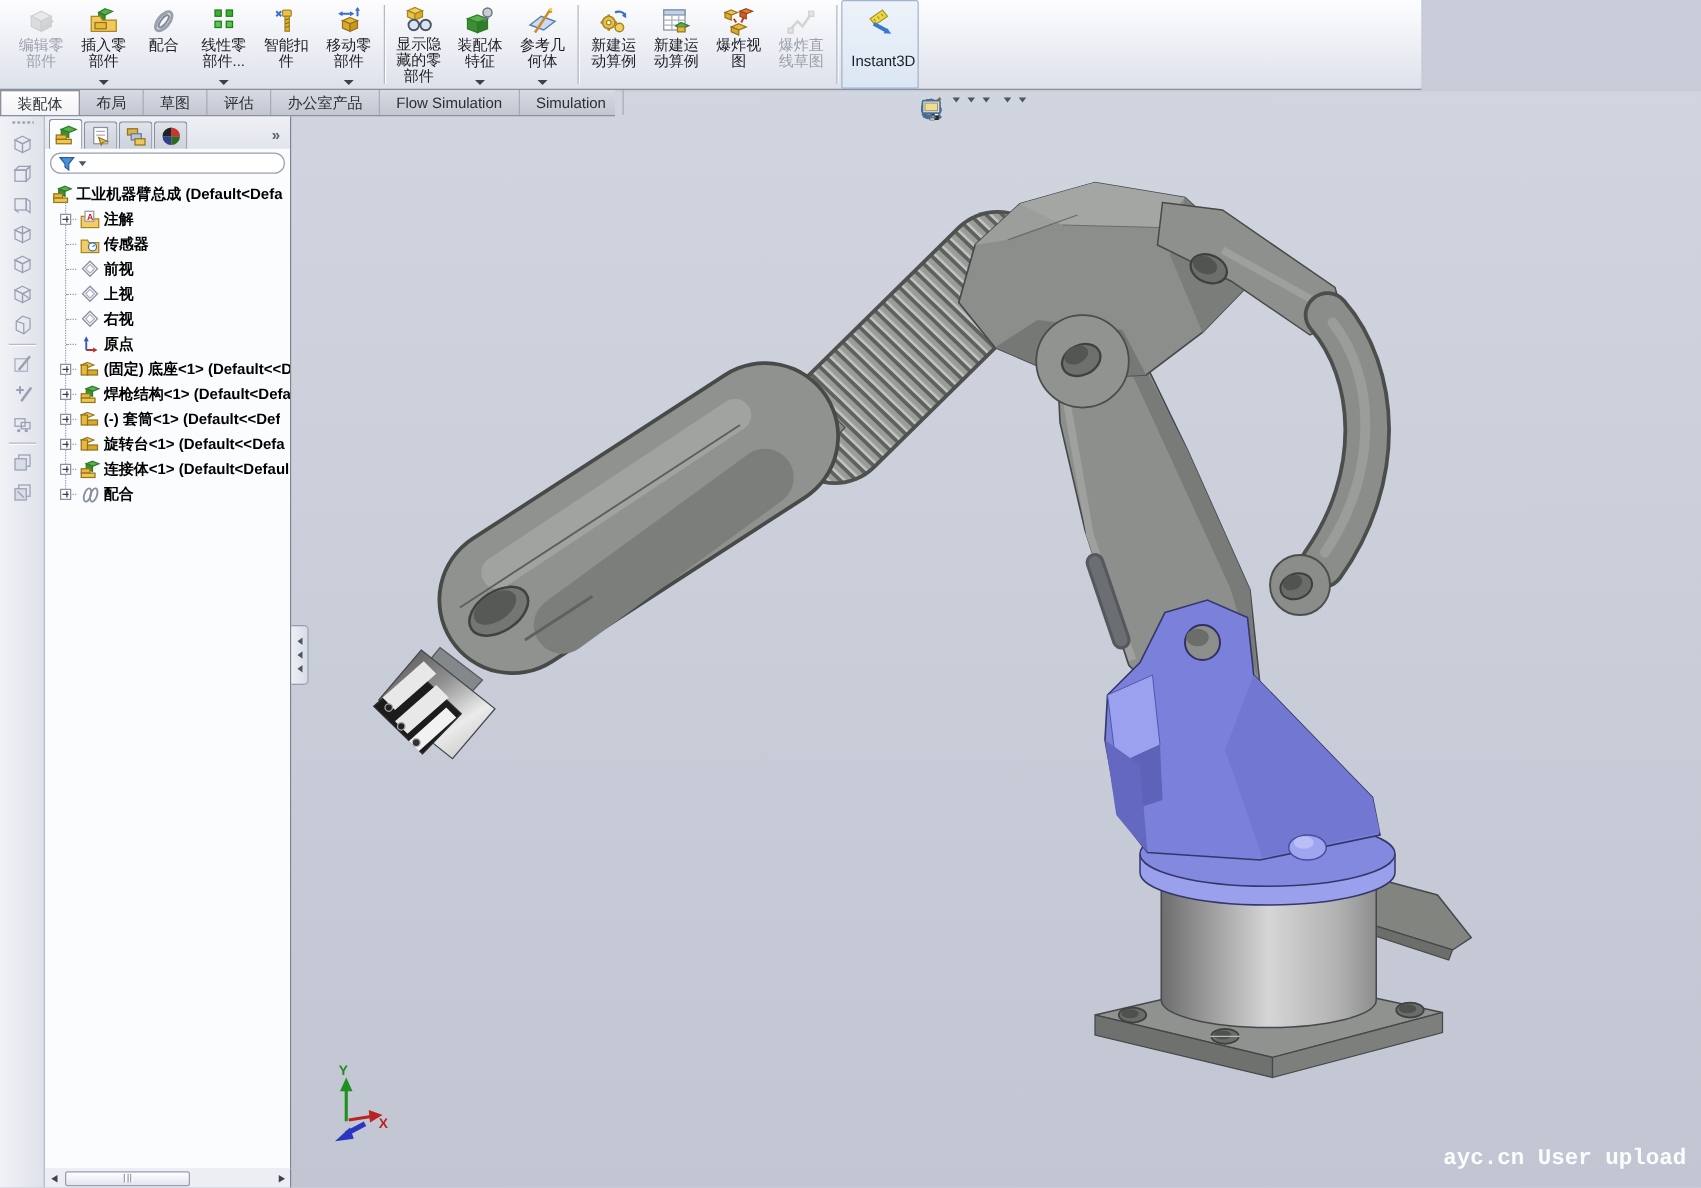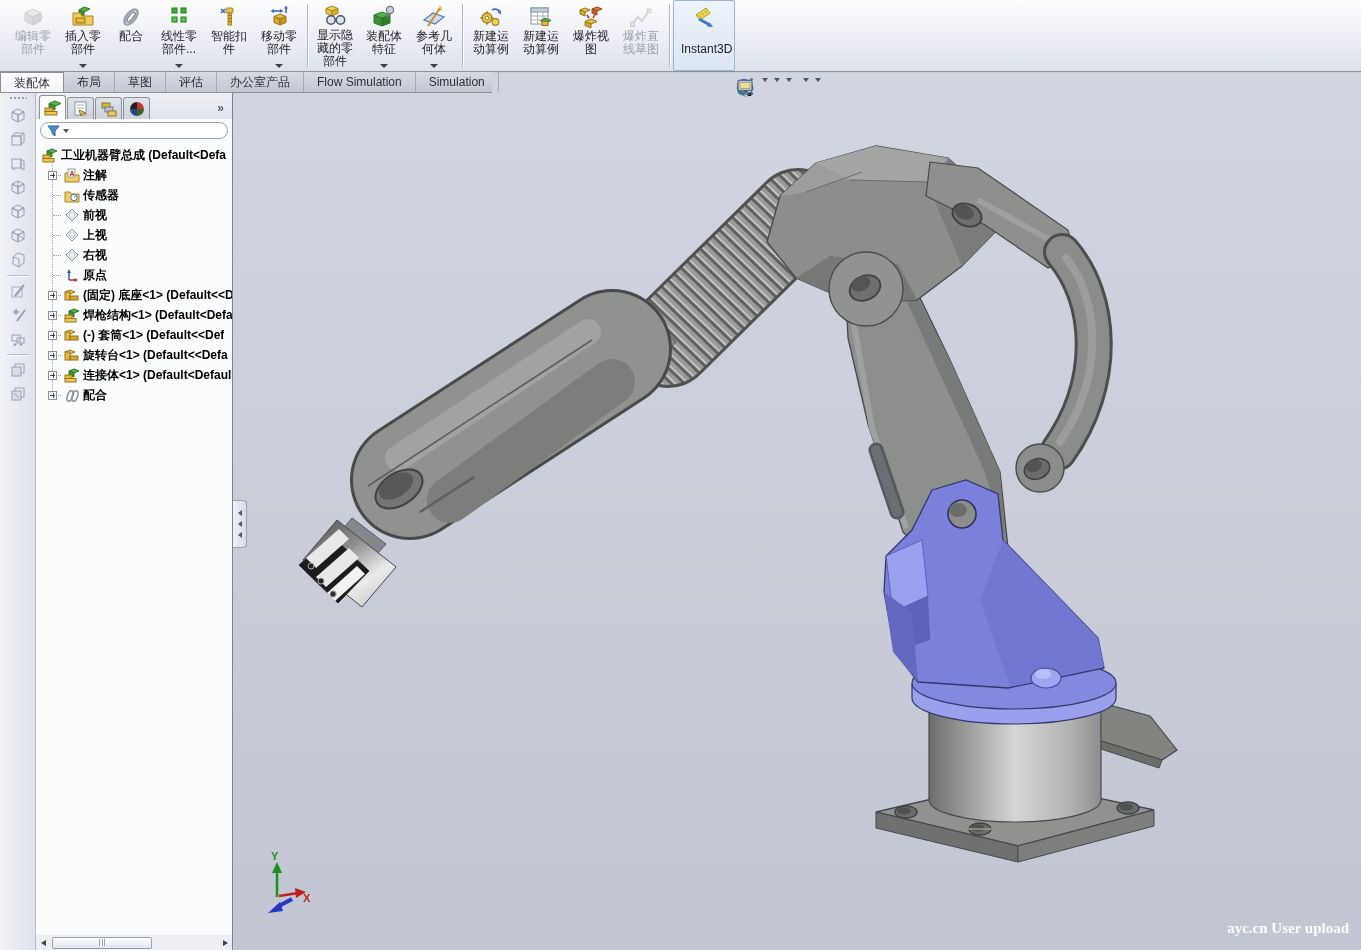--- a/index.html
+++ b/index.html
@@ -1,21 +1,21 @@
 <!DOCTYPE html>
 <html><head>
 <meta charset="utf-8">
 <style>
   html,body{margin:0;padding:0;width:1361px;height:950px;overflow:hidden;
     font-family:"Liberation Sans","DejaVu Sans",sans-serif;font-size:12px;
     -webkit-font-smoothing:antialiased;background:#c7ccd8;}
   *{box-sizing:border-box;}
 
   
-  .toolbar{position:absolute;left:0;top:0;width:1361px;height:72px;
+  .toolbar{position:absolute;left:0;top:0;width:1137px;height:72px;
     background:linear-gradient(#fdfdfe,#eceef4 55%,#dde1ea);
     border-bottom:1px solid #8a909c;display:flex;align-items:stretch;padding-left:8px;z-index:30;}
   .tb-btn{position:relative;min-width:46px;padding:3px 2px 12px 2px;display:flex;flex-direction:column;
     align-items:center;color:#1c1e22;cursor:default;}
   .tb-btn .ticon{height:27px;display:flex;align-items:center;justify-content:center;}
   .tb-btn .tlbl{text-align:center;line-height:13px;font-size:12px;max-width:46px;}
   .tb-btn.wide .tlbl{max-width:44px;}
   .tb-btn.disabled{color:#9ba1ab;}
   .tb-btn.disabled .ticon{opacity:.45;filter:grayscale(1);}
   .tb-btn.pressed{background:linear-gradient(#eef3fa,#dbe6f4);border:1px solid #9fb4d0;border-radius:2px;gap:12px;}
@@ -28,21 +28,21 @@
     background:linear-gradient(#d6dae2,#c2c7d2);border-bottom:1px solid #8a909c;display:flex;}
   .rtab{padding:0 13px;line-height:20px;color:#2c2f35;border-right:1px solid #a6acb8;
     background:transparent;cursor:default;white-space:nowrap;}
   .rtab.active{background:linear-gradient(#fefefe,#f2f3f7);border:1px solid #8a909c;border-bottom:none;
     position:relative;top:0;}
 
   
   .viewport{position:absolute;left:0;top:73px;width:1361px;height:877px;z-index:1;}
   .viewport svg{position:absolute;left:0;top:0;}
   .watermark{position:absolute;right:12px;bottom:13px;z-index:5;color:#ffffff;opacity:.95;
-    font-family:Liberation Serif, serif;font-weight:bold;font-size:15px;}
+    font-family:Liberation Mono, monospace;font-weight:bold;font-size:18px;}
 
   
   .hud{position:absolute;left:735px;top:4px;display:flex;align-items:center;gap:3px;z-index:6;}
   .hud-btn{display:flex;align-items:center;padding:1px;cursor:default;}
   .hud-caret{width:0;height:0;border-left:3.5px solid transparent;border-right:3.5px solid transparent;
     border-top:4px solid #4c5563;margin-left:1px;}
 
   
   .lstrip{position:absolute;left:0;top:93px;width:36px;height:857px;z-index:20;
     background:linear-gradient(to right,#f0f2f6,#dfe2ea);border-right:1px solid #b9bdc9;

